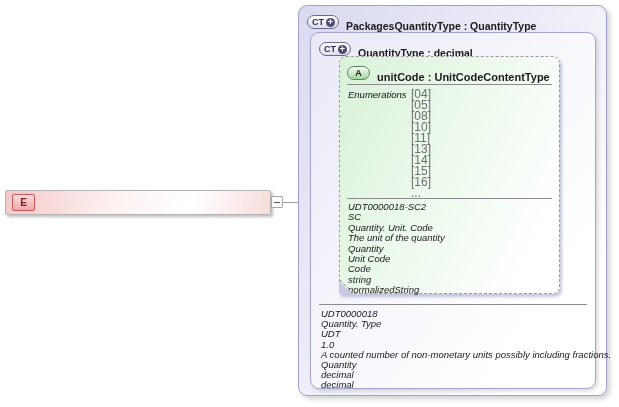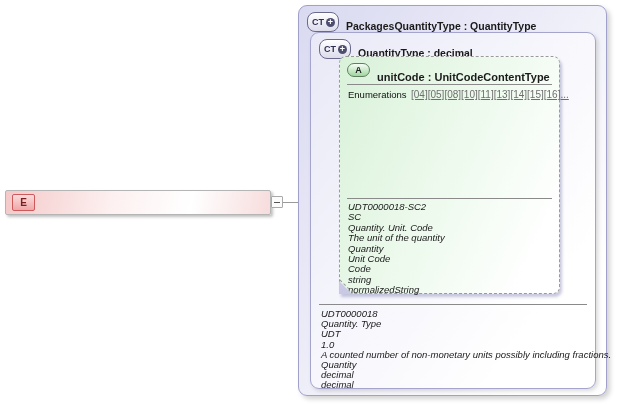--- a/index.html
+++ b/index.html
@@ -38,21 +38,21 @@
     border:1px solid #a0a0c9;border-radius:9px;
     background:linear-gradient(125deg,#d9d9f1 0%,#ececf8 42%,#ffffff 85%);
     box-shadow:3px 3px 5px rgba(0,0,0,0.18);
   }
   .inner-box{
     position:absolute;left:11px;top:26px;width:286px;height:357px;box-sizing:border-box;
     border:1px solid #a4a4cc;border-radius:9px;
     background:linear-gradient(125deg,#e9e9f7 0%,#f6f6fc 45%,#ffffff 80%);
     box-shadow:2px 2px 4px rgba(0,0,0,0.15);
   }
-  .box-header{display:flex;gap:7px;padding:6px 8px 0 8px;}
+  .box-header{display:flex;align-items:center;gap:7px;padding:6px 8px 0 8px;}
   .ct-badge{
     display:inline-flex;align-items:center;gap:2px;flex:0 0 auto;
     border:1px solid #6a6a8d;border-radius:8px;
     background:linear-gradient(180deg,#ffffff,#dcdcec);
     padding:1px 3px 1px 4px;font-size:9px;font-weight:bold;color:#2f2f52;
   }
   .plus-circle{
     width:9px;height:9px;border-radius:50%;background:#4d4d70;color:#ffffff;
     font-size:9px;line-height:8px;font-weight:bold;text-align:center;display:block;
   }
@@ -70,22 +70,22 @@
     background:linear-gradient(180deg,#f7fef7,#9fd69f);
     color:#1c1c1c;font-weight:bold;font-size:9px;
     display:flex;align-items:center;justify-content:center;
   }
   .attr-box .box-header{padding:6px 4px 0 7px;}
   .attr-box .bold-label{font-size:11px;}
   .sep{position:absolute;height:1px;background:#8a8a8a;}
   .sep1{left:7px;right:7px;top:27px;}
   .sep2{left:7px;right:7px;top:141px;}
   .enum-section{position:absolute;top:32px;left:8px;right:4px;display:flex;align-items:flex-start;}
-  .enum-label{font-size:9.5px;color:#111;width:63px;flex:0 0 auto;}
-  .enum-values{display:flex;flex-direction:row;font-size:10px;line-height:11px;color:#6e6e6e;text-decoration:underline;}
+  .enum-label{font-style:italic;font-size:9.5px;color:#111;width:63px;flex:0 0 auto;}
+  .enum-values{display:flex;flex-direction:column;font-size:12px;line-height:11px;color:#6e6e6e;}
   .annotation{font-style:italic;font-size:9.5px;color:#1a1a1a;white-space:nowrap;}
   .attr-annotation{position:absolute;top:145px;left:8px;line-height:10.4px;}
   .fold{position:absolute;left:-1px;bottom:-1px;width:0;height:0;
     border-bottom:13px solid #c9c9e6;border-right:13px solid transparent;}
   .fold-edge{position:absolute;left:-3px;bottom:6px;width:19px;height:0;
     border-top:1px dashed #9a9a9a;transform:rotate(45deg);}
 
   .inner-sep{left:8px;right:8px;top:271px;}
   .inner-annotation{position:absolute;top:276px;left:10px;line-height:10.2px;}
 </style>

